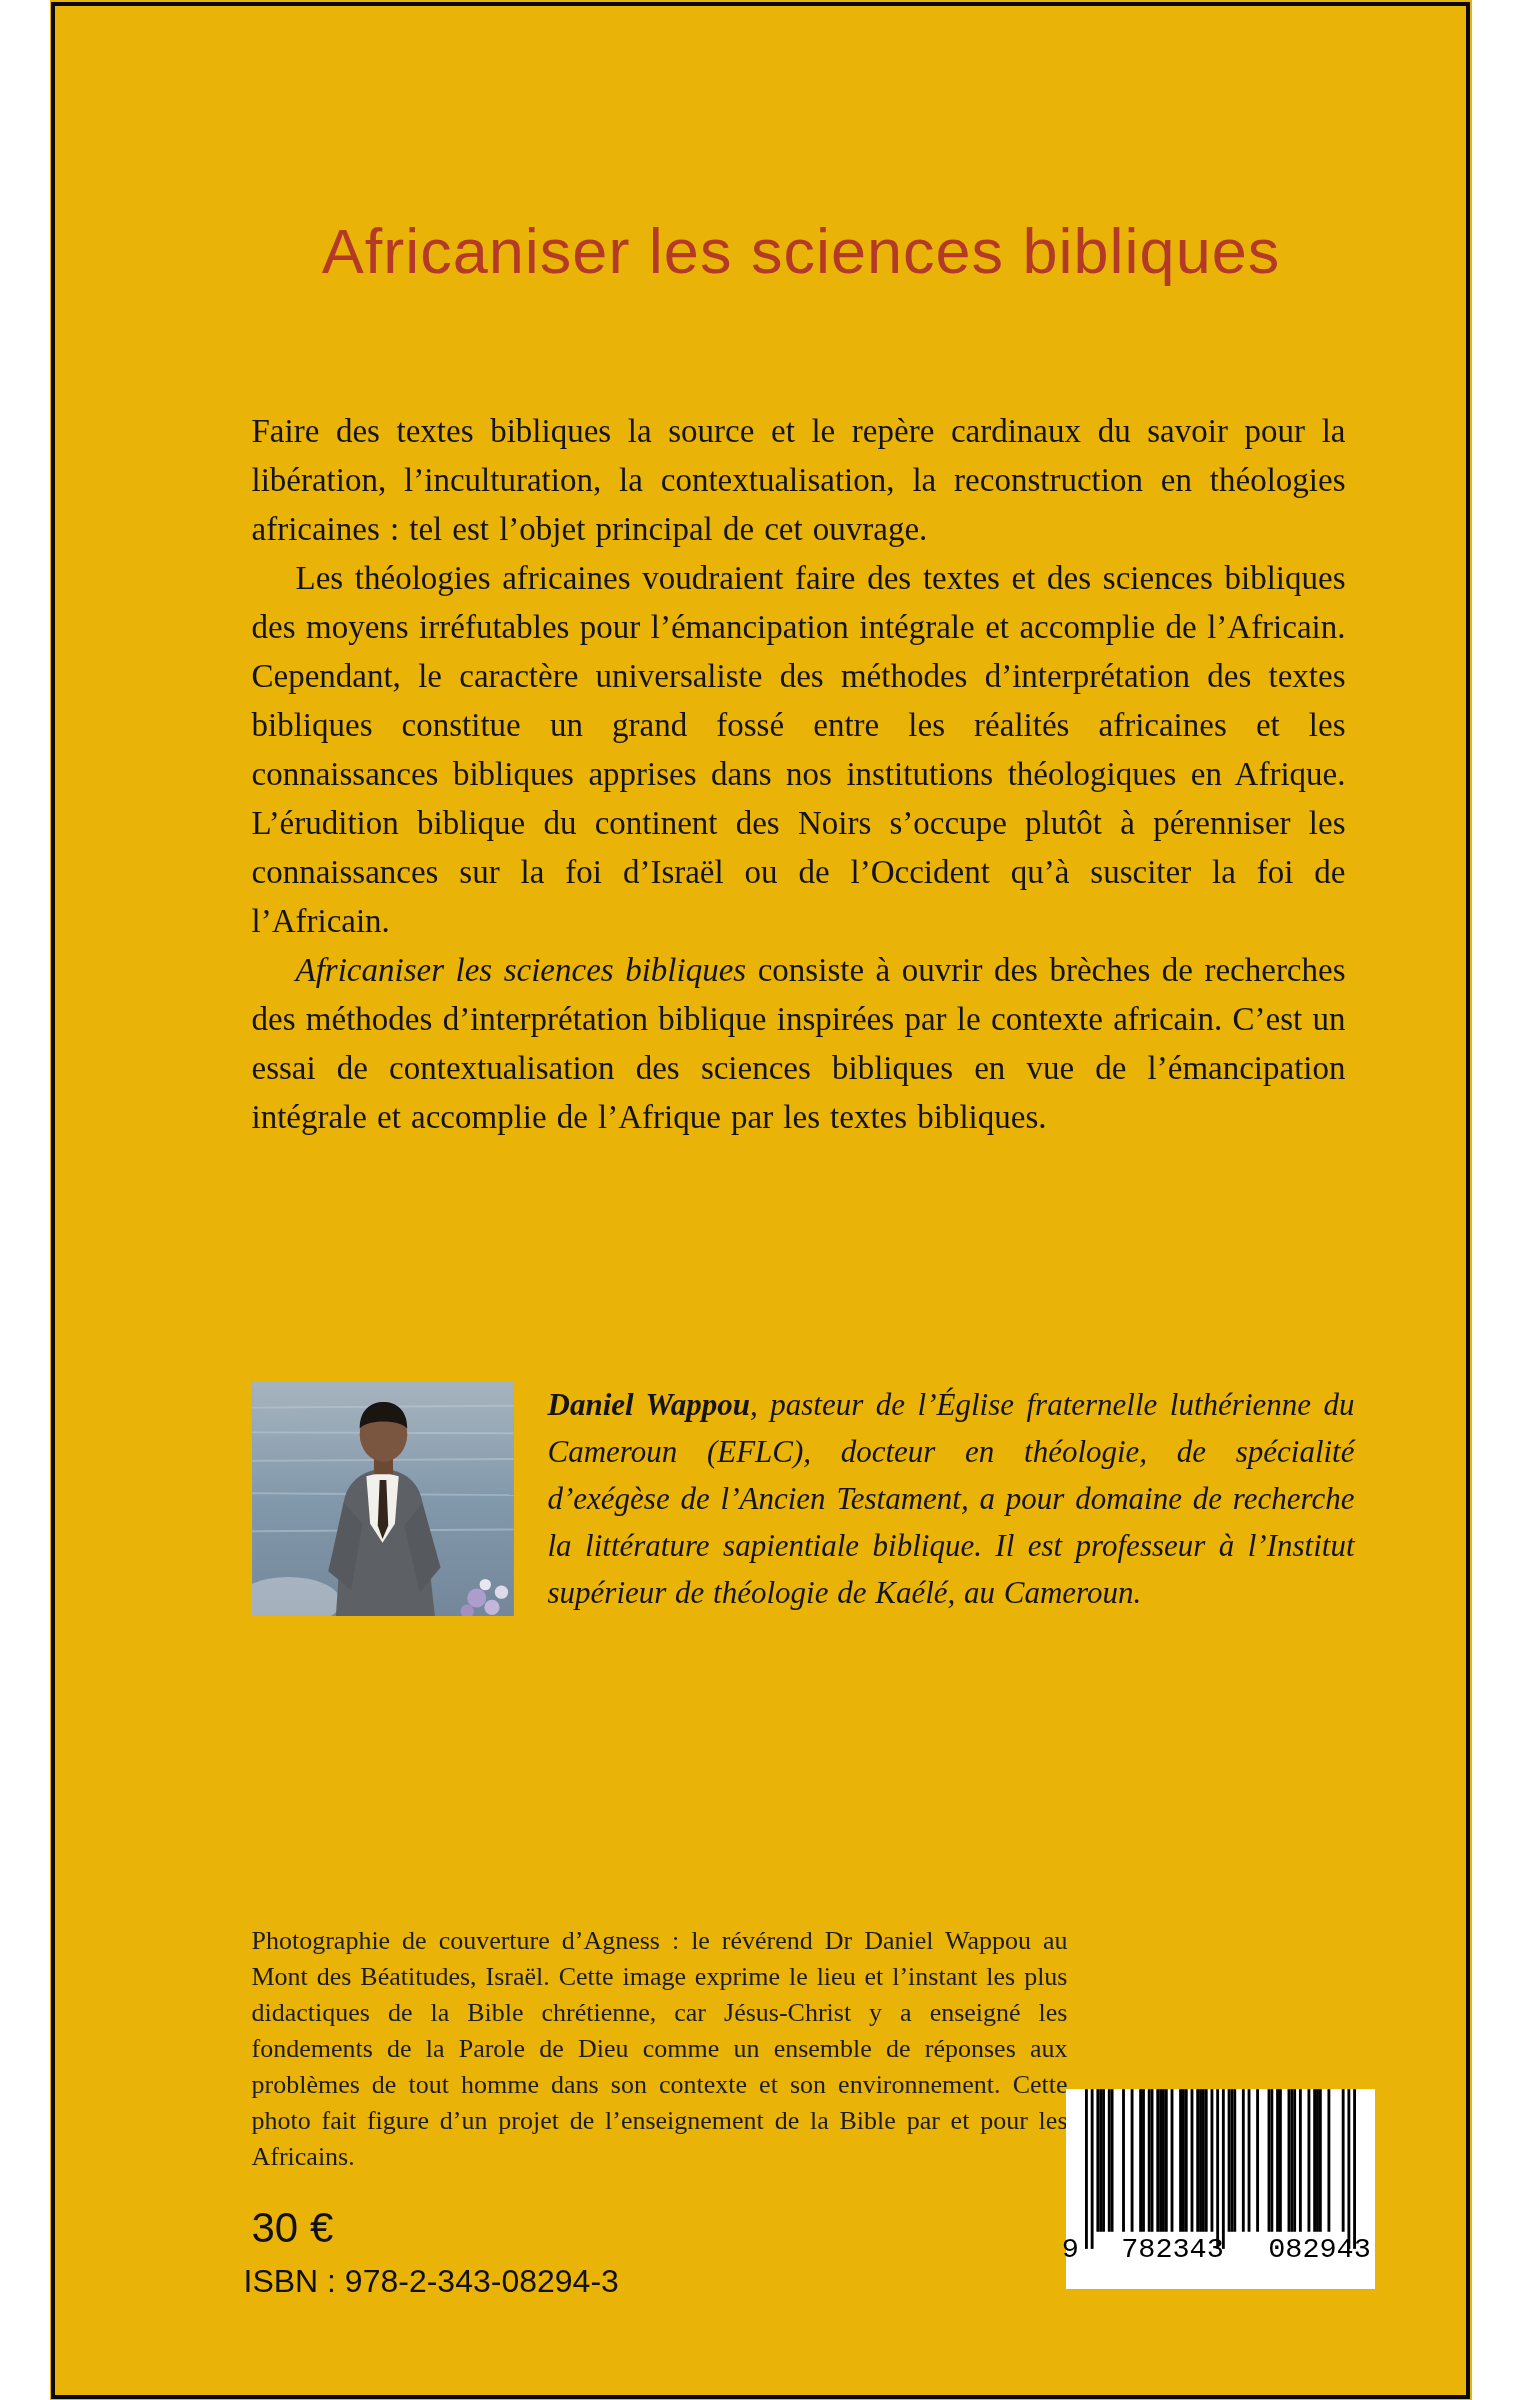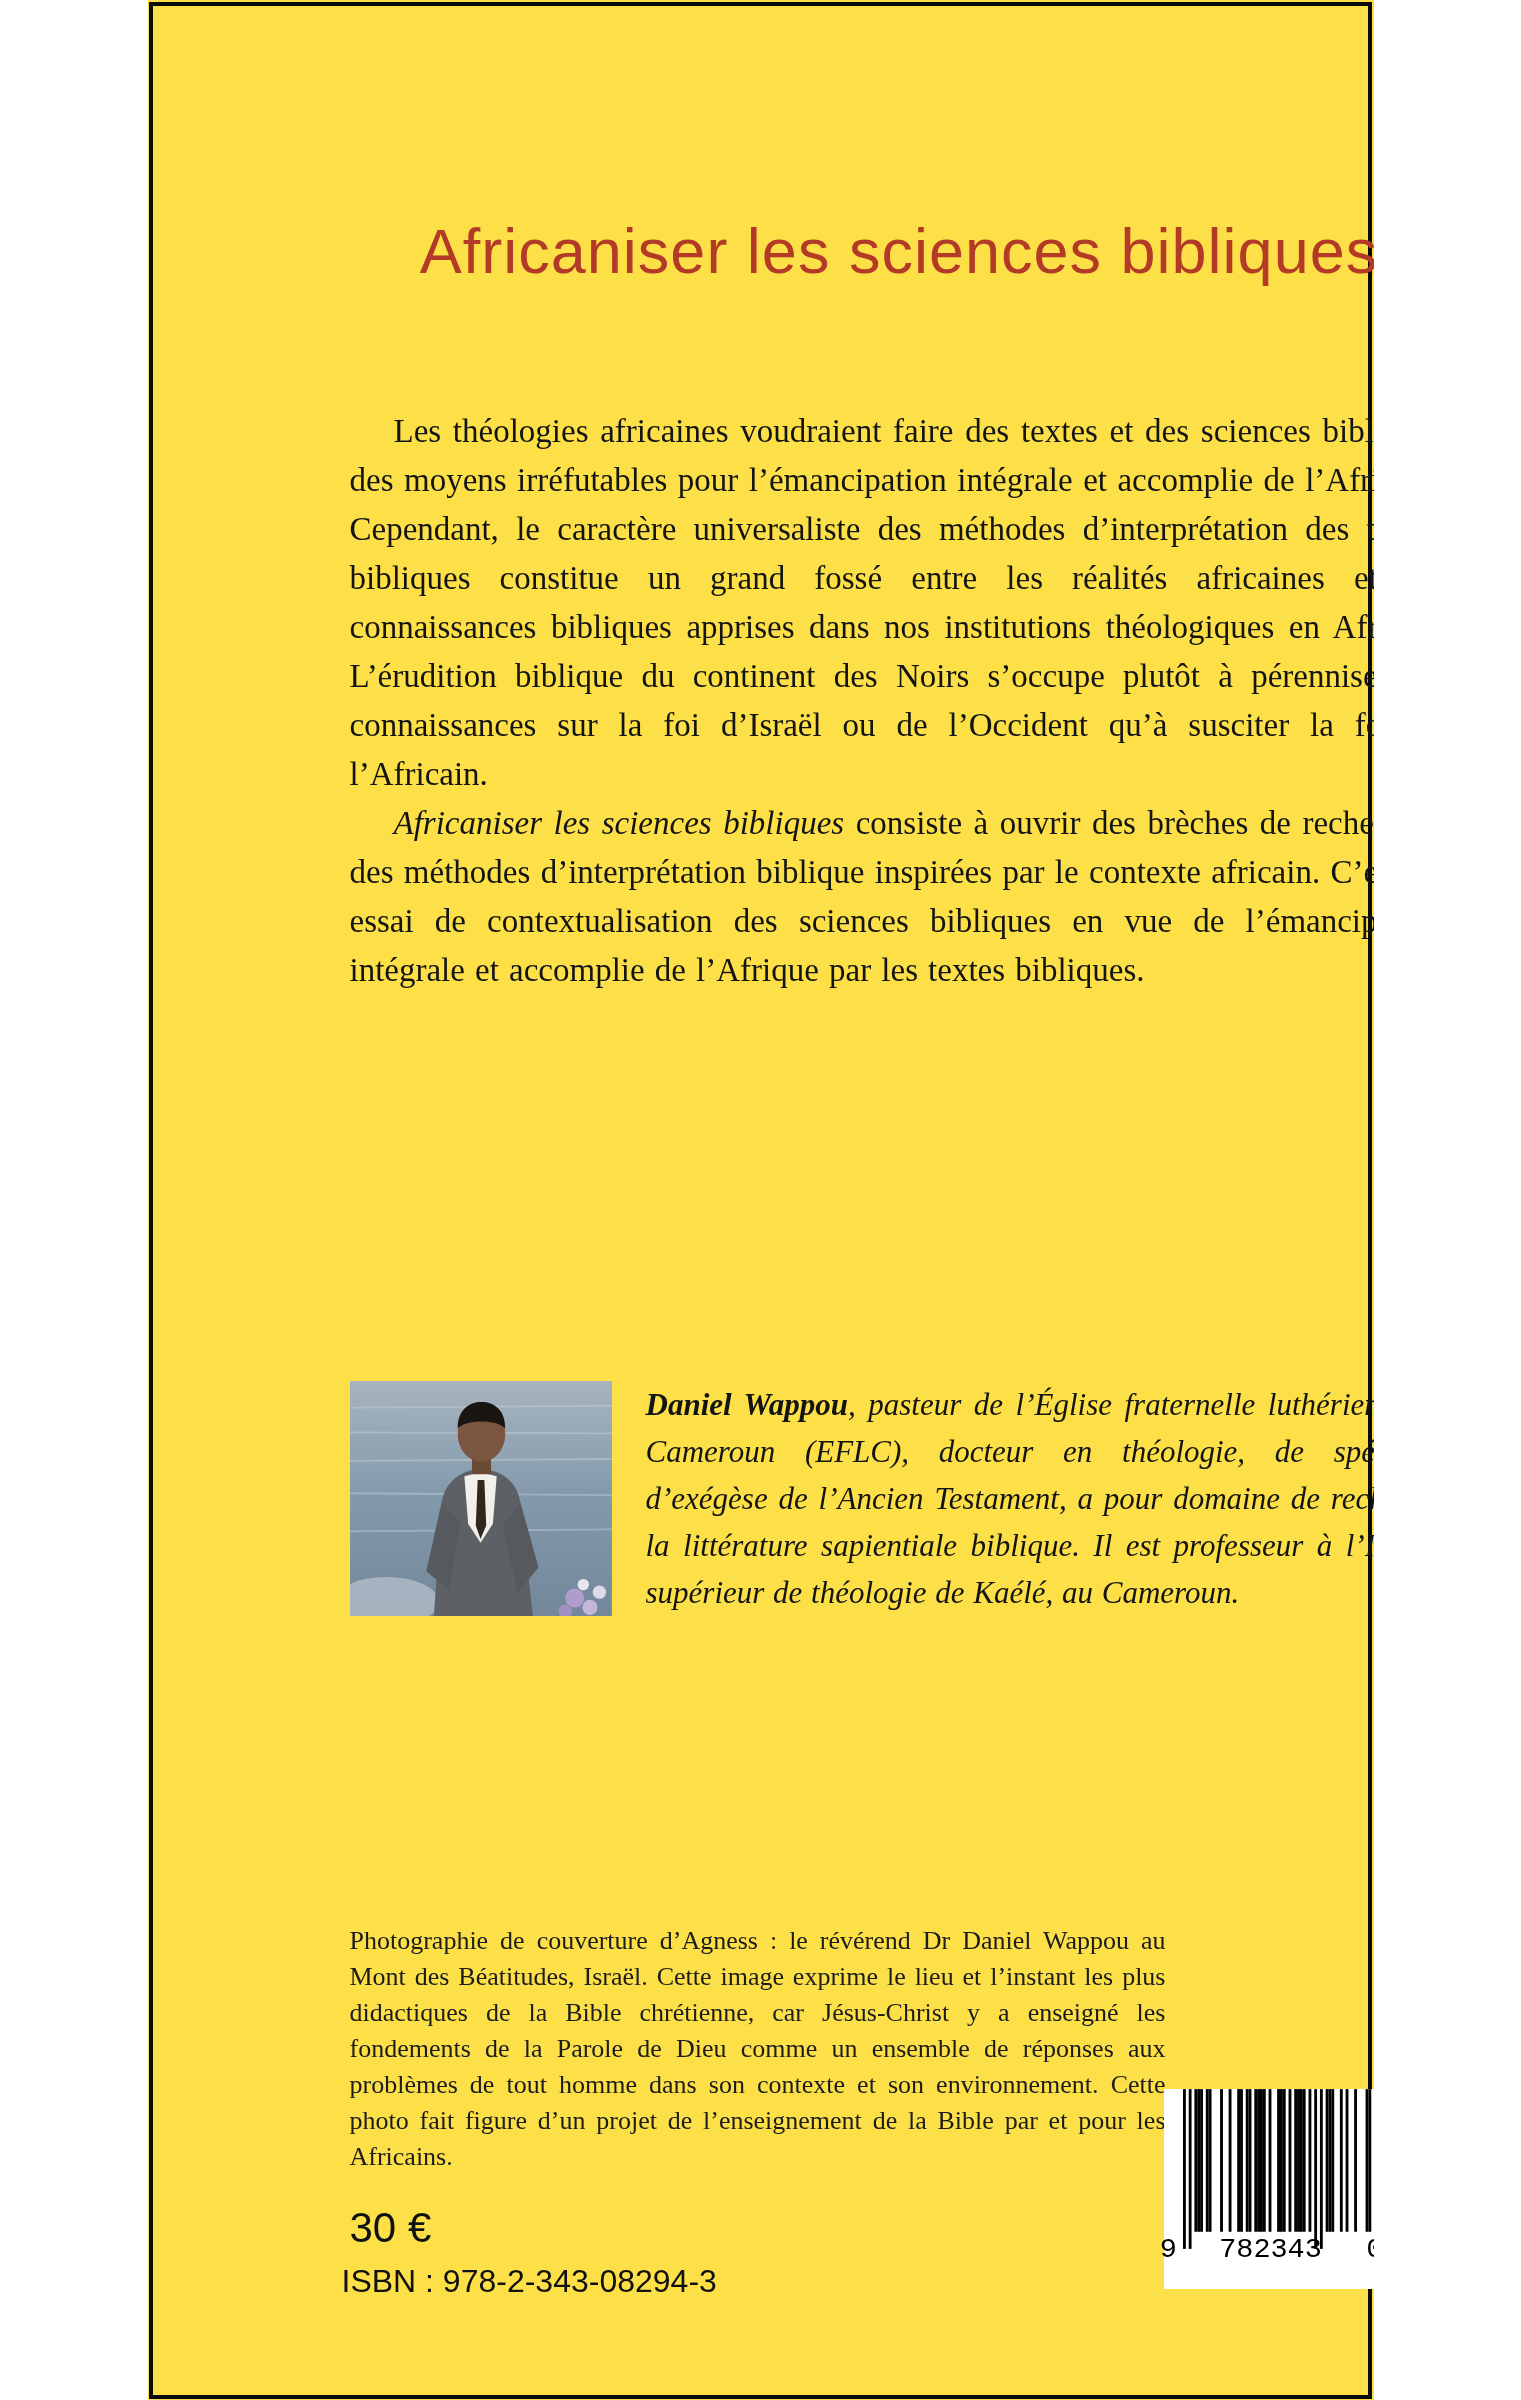--- a/index.html
+++ b/index.html
@@ -1,21 +1,21 @@
 <!DOCTYPE html>
 <html style="font-size:15px"><head>
 <meta charset="utf-8">
 <style>
   html, body { margin: 0; padding: 0; background: #ffffff; }
   .page {
     position: relative;
-    width: 1226px;
+    width: 1422px;
     height: 2401px;
     margin: 0 auto;
-    background: #fde047;
+    background: #eab308;
     overflow: hidden;
     font-family: "Liberation Serif", serif;
     color: #141414;
   }
   .frame {
     position: absolute;
     inset: 1.9px;
     border: 4.8px solid #0a0a0a;
     pointer-events: none;
   }
@@ -142,20 +142,21 @@
 </style>
 </head>
 <body>
 
 <div class="page">
   <div class="frame"></div>
 
   <h1 class="title" style="color: rgb(178, 58, 39);">Africaniser les sciences bibliques</h1>
 
   <div class="synopsis">
+    <p>Faire des textes bibliques la source et le repère cardinaux du savoir pour la libération, l’inculturation, la contextualisation, la reconstruction en théologies africaines : tel est l’objet principal de cet ouvrage.</p>
     <p class="indent">Les théologies africaines voudraient faire des textes et des sciences bibliques des moyens irréfutables pour l’émancipation intégrale et accomplie de l’Africain. Cependant, le caractère universaliste des méthodes d’interprétation des textes bibliques constitue un grand fossé entre les réalités africaines et les connaissances bibliques apprises dans nos institutions théologiques en Afrique. L’érudition biblique du continent des Noirs s’occupe plutôt à pérenniser les connaissances sur la foi d’Israël ou de l’Occident qu’à susciter la foi de l’Africain.</p>
     <p class="indent"><span class="lead-italic">Africaniser les sciences bibliques</span><span> consiste à ouvrir des brèches de recherches des méthodes d’interprétation biblique inspirées par le contexte africain. C’est un essai de contextualisation des sciences bibliques en vue de l’émancipation intégrale et accomplie de l’Afrique par les textes bibliques.</span></p>
   </div>
 
   <div class="author-block">
     <div class="photo">
       <svg width="262" height="235" viewBox="0 0 275 247" xmlns="http://www.w3.org/2000/svg">
         <defs>
           <linearGradient id="water" x1="0" y1="0" x2="0" y2="1">
             <stop offset="0" stop-color="#a7b4bf"></stop>

